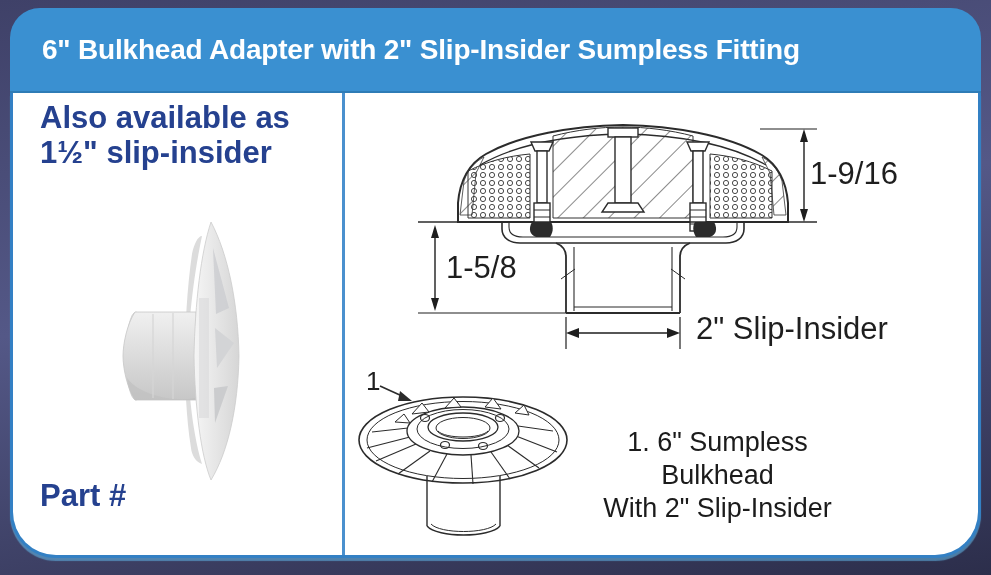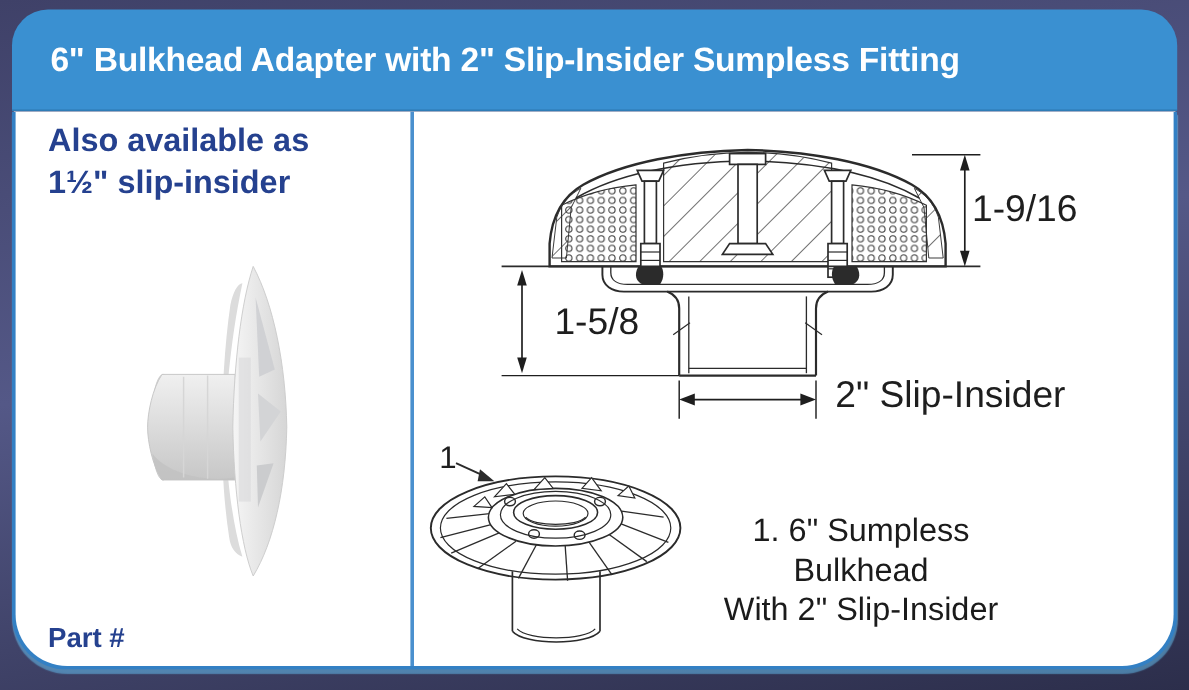--- a/index.html
+++ b/index.html
@@ -23,35 +23,35 @@
     background:#ffffff;box-sizing:border-box;
     border-left:3px solid #3380c4;border-right:3px solid #3380c4;border-bottom:3px solid #3380c4;
     border-radius:0 0 46px 46px;
     box-shadow:0 3px 1px rgba(100,190,238,0.55);
   }
   .divider{
     position:absolute;left:342px;top:93px;width:3px;height:462px;background:#4a90ce;
   }
   .avail{
     position:absolute;left:40px;top:100px;color:#25418f;
-    font-size:27px;line-height:35px;font-weight:600;white-space:nowrap;
+    font-size:31px;line-height:35px;font-weight:600;white-space:nowrap;
   }
   .partblock{
     position:absolute;left:40px;top:478px;color:#25418f;
-    font-size:23px;line-height:35px;font-weight:600;white-space:nowrap;margin-top:36px;
+    font-size:31px;line-height:35px;font-weight:600;white-space:nowrap;
   }
   .photo{position:absolute;left:95px;top:218px;}
   .xsec{position:absolute;left:380px;top:115px;}
   .persp{position:absolute;left:350px;top:358px;}
   .dimlabel{
     position:absolute;color:#1e1e1e;font-size:31px;font-weight:400;white-space:nowrap;
     font-family:"Liberation Sans",sans-serif;
   }
   #dim-dome{left:810px;top:156px;}
-  #dim-pipe{left:446px;top:250px;margin-left:16px;}
+  #dim-pipe{left:446px;top:250px;}
   #dim-width{left:696px;top:311px;}
   .callout-num{position:absolute;left:366px;top:366px;font-size:26px;color:#1e1e1e;}
   .caption{
     position:absolute;left:575px;top:426px;width:285px;text-align:center;
     color:#1b1b1b;font-size:27px;line-height:33px;font-weight:400;
   }
 </style>
 </head>
 <body>
 

